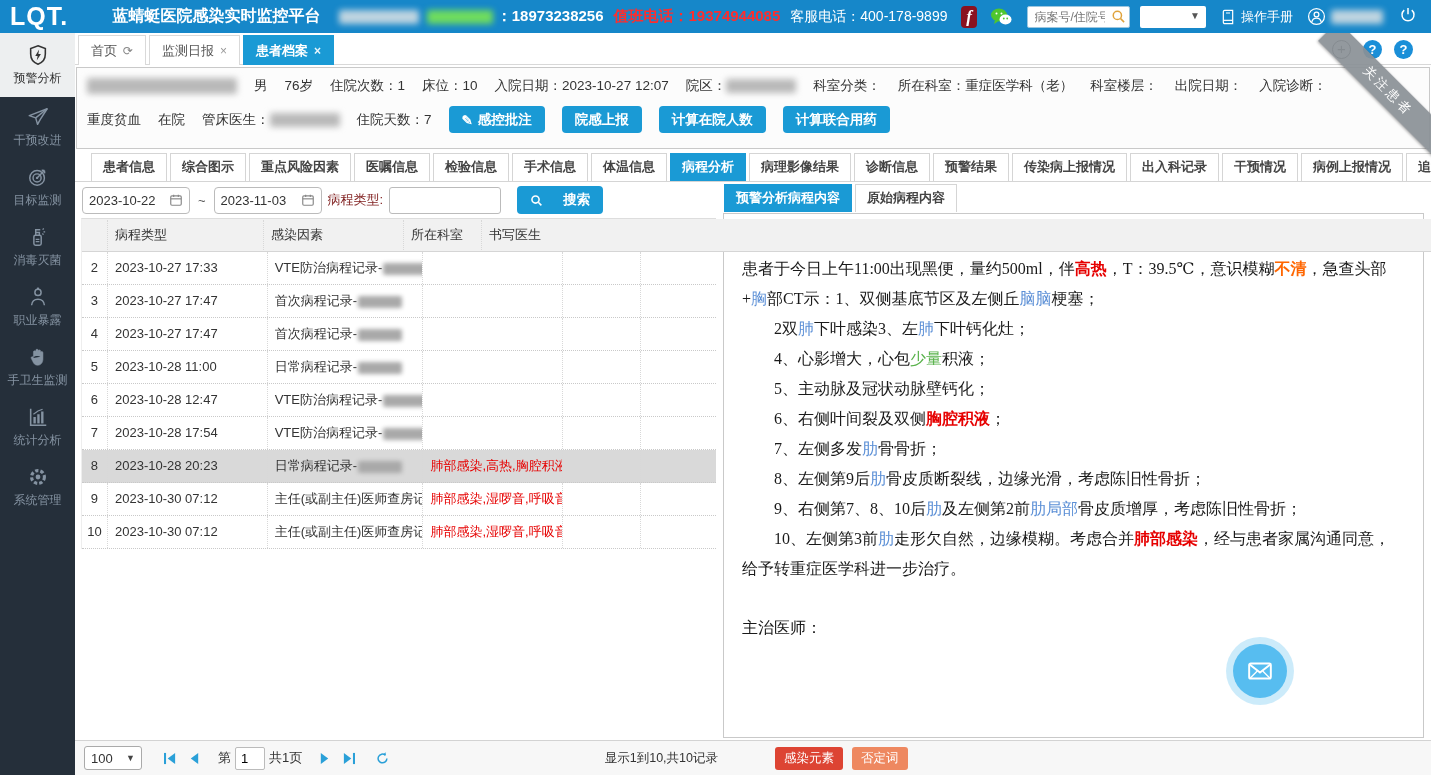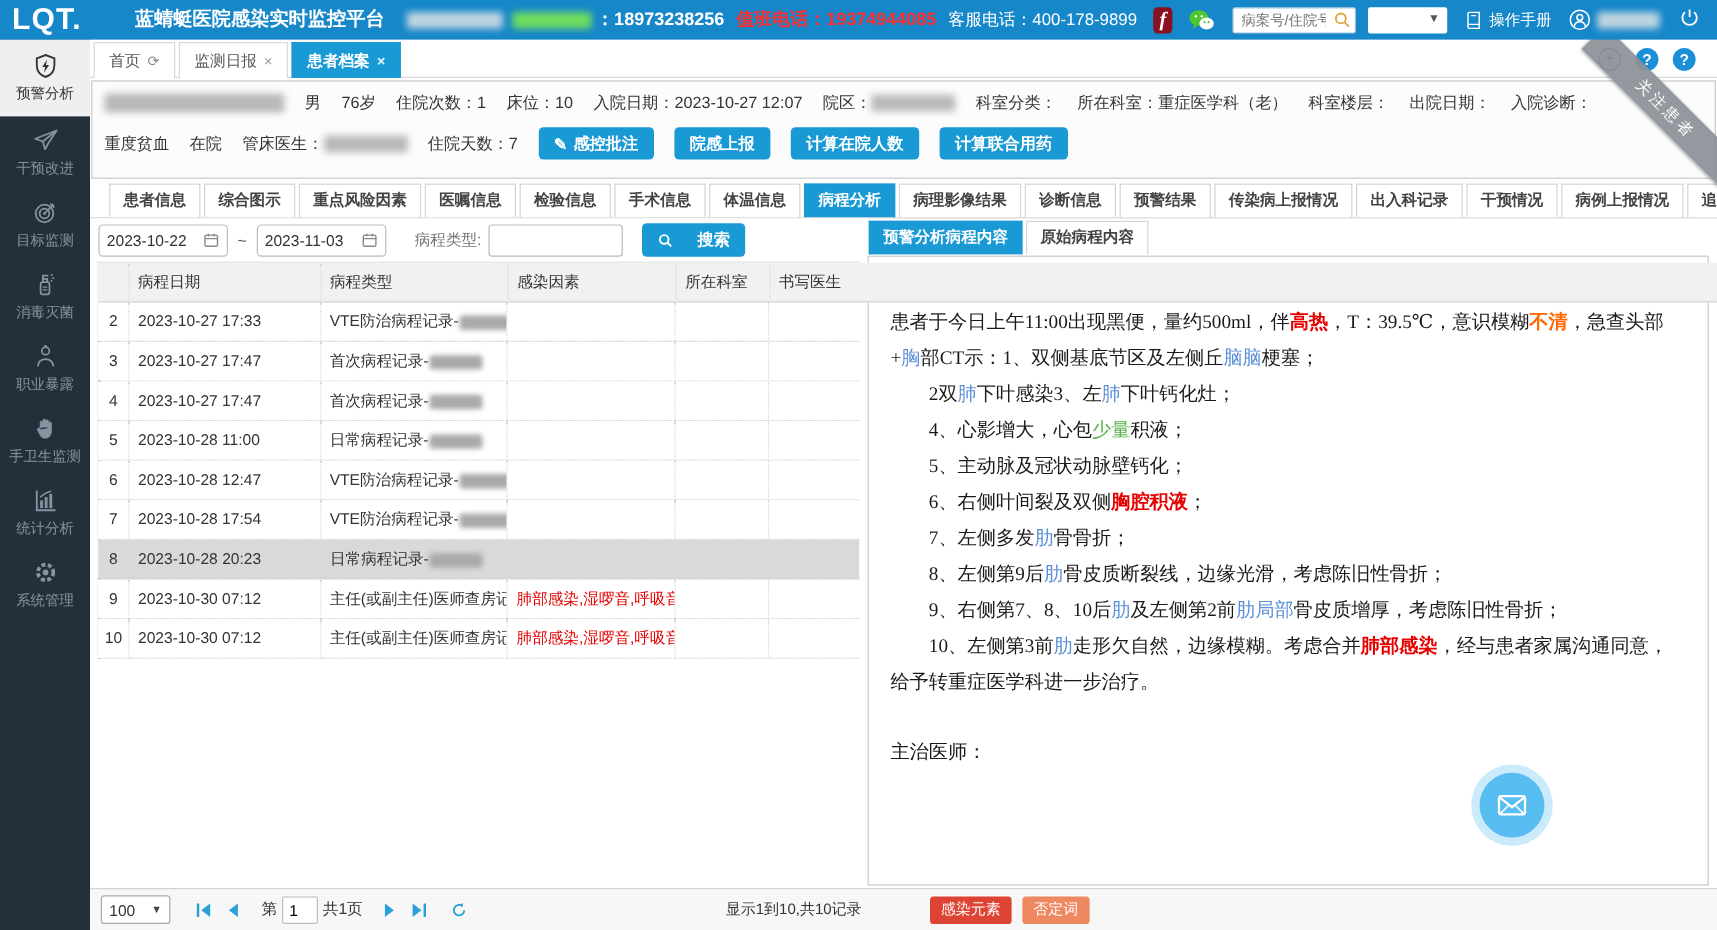--- a/index.html
+++ b/index.html
@@ -61,21 +61,21 @@
   
   .detailtabs { position:absolute; top:120px; left:0; right:0; height:29px; display:flex; padding-left:16px; border-bottom:1px solid #d5d5d5; background:#fff; }
   .d-tab { height:28px; line-height:26px; padding:0 11px; border:1px solid #d5d5d5; border-bottom:none; margin-right:3px; font-size:13px; font-weight:bold; color:#444; background:#fff; cursor:pointer; white-space:nowrap; }
   .d-tab.active { background:#1a9ad5; color:#fff; border-color:#1a9ad5; }
 
   
   .leftpane { position:absolute; top:149px; left:0; width:648px; bottom:17px; background:#fff; }
   .filterrow { position:absolute; top:4px; left:7px; height:28px; display:flex; align-items:center; gap:6px; }
   .dateinput { width:108px; height:27px; border:1px solid #bbb; border-radius:4px; display:flex; align-items:center; justify-content:space-between; padding:0 6px; font-size:13px; color:#333; background:#fff; cursor:pointer; }
   .tilde { color:#555; margin:0 2px; }
-  .flt-label { font-size:13px; color:#737373; margin-left:18px; }
+  .flt-label { font-size:13px; color:#7f1d1d; margin-left:0; }
   .flt-input { width:112px; height:27px; border:1px solid #bbb; border-radius:3px; background:#fff; outline:none; padding:0 6px; font-size:13px; }
   .search-btn { margin-left:10px; background:#1a9ad5; color:#fff; border:none; border-radius:4px; height:28px; padding:0 13px; font-size:13.5px; font-weight:bold; display:inline-flex; align-items:center; gap:20px; cursor:pointer; }
 
   
   .gridtable { position:absolute; top:36px; left:6px; width:635px; border-top:1px solid #ddd; border-left:1px solid #eee; }
   .g-row { display:flex; border-bottom:1px dotted #c9c9c9; background:#fff; }
   .g-row.header { background:#f1f1f1; border-bottom:1px solid #d5d5d5; }
   .g-row.selected { background:#d9d9d9; }
   .g-cell { height:32px; line-height:31px; padding:0 7px; border-right:1px dotted #d8d8d8; overflow:hidden; white-space:nowrap; font-size:13px; color:#333; }
   .g-row.header .g-cell { height:30px; line-height:29px; color:#333; }
@@ -360,21 +360,20 @@
         <svg width="13" height="13" viewBox="0 0 20 20">
             <circle cx="8.5" cy="8.5" r="5.5" fill="none" stroke="#fff" stroke-width="2.4"></circle>
             <line x1="12.8" y1="12.8" x2="17.5" y2="17.5" stroke="#fff" stroke-width="2.4"></line>
           </svg>
         <span>搜索</span>
       </button>
     </div>
     <div class="gridtable">
         <div class="g-row header">
           <div class="g-cell c-no"></div>
-          <div class="g-cell c-date">病程日期</div>
           <div class="g-cell c-type">病程类型</div>
           <div class="g-cell c-inf">感染因素</div>
           <div class="g-cell c-dept">所在科室</div>
           <div class="g-cell c-doc">书写医生</div>
         </div>
         <div class="g-row">
           <div class="g-cell c-no">1</div>
           <div class="g-cell c-date">2023-10-27 17:33</div>
           <div class="g-cell c-type">VTE防治病程记录-<span class="redact"></span></div>
           <div class="g-cell c-inf"></div>
@@ -426,20 +425,21 @@
           <div class="g-cell c-date">2023-10-28 17:54</div>
           <div class="g-cell c-type">VTE防治病程记录-<span class="redact"></span></div>
           <div class="g-cell c-inf"></div>
           <div class="g-cell c-dept"></div>
           <div class="g-cell c-doc"></div>
         </div>
         <div class="g-row selected">
           <div class="g-cell c-no">8</div>
           <div class="g-cell c-date">2023-10-28 20:23</div>
           <div class="g-cell c-type">日常病程记录-<span class="redact"></span></div>
+          <div class="g-cell c-inf inf-red">肺部感染,高热,胸腔积液</div>
           <div class="g-cell c-dept"></div>
           <div class="g-cell c-doc"></div>
         </div>
         <div class="g-row">
           <div class="g-cell c-no">9</div>
           <div class="g-cell c-date">2023-10-30 07:12</div>
           <div class="g-cell c-type">主任(或副主任)医师查房记录</div>
           <div class="g-cell c-inf inf-red">肺部感染,湿啰音,呼吸音粗</div>
           <div class="g-cell c-dept"></div>
           <div class="g-cell c-doc"></div>

